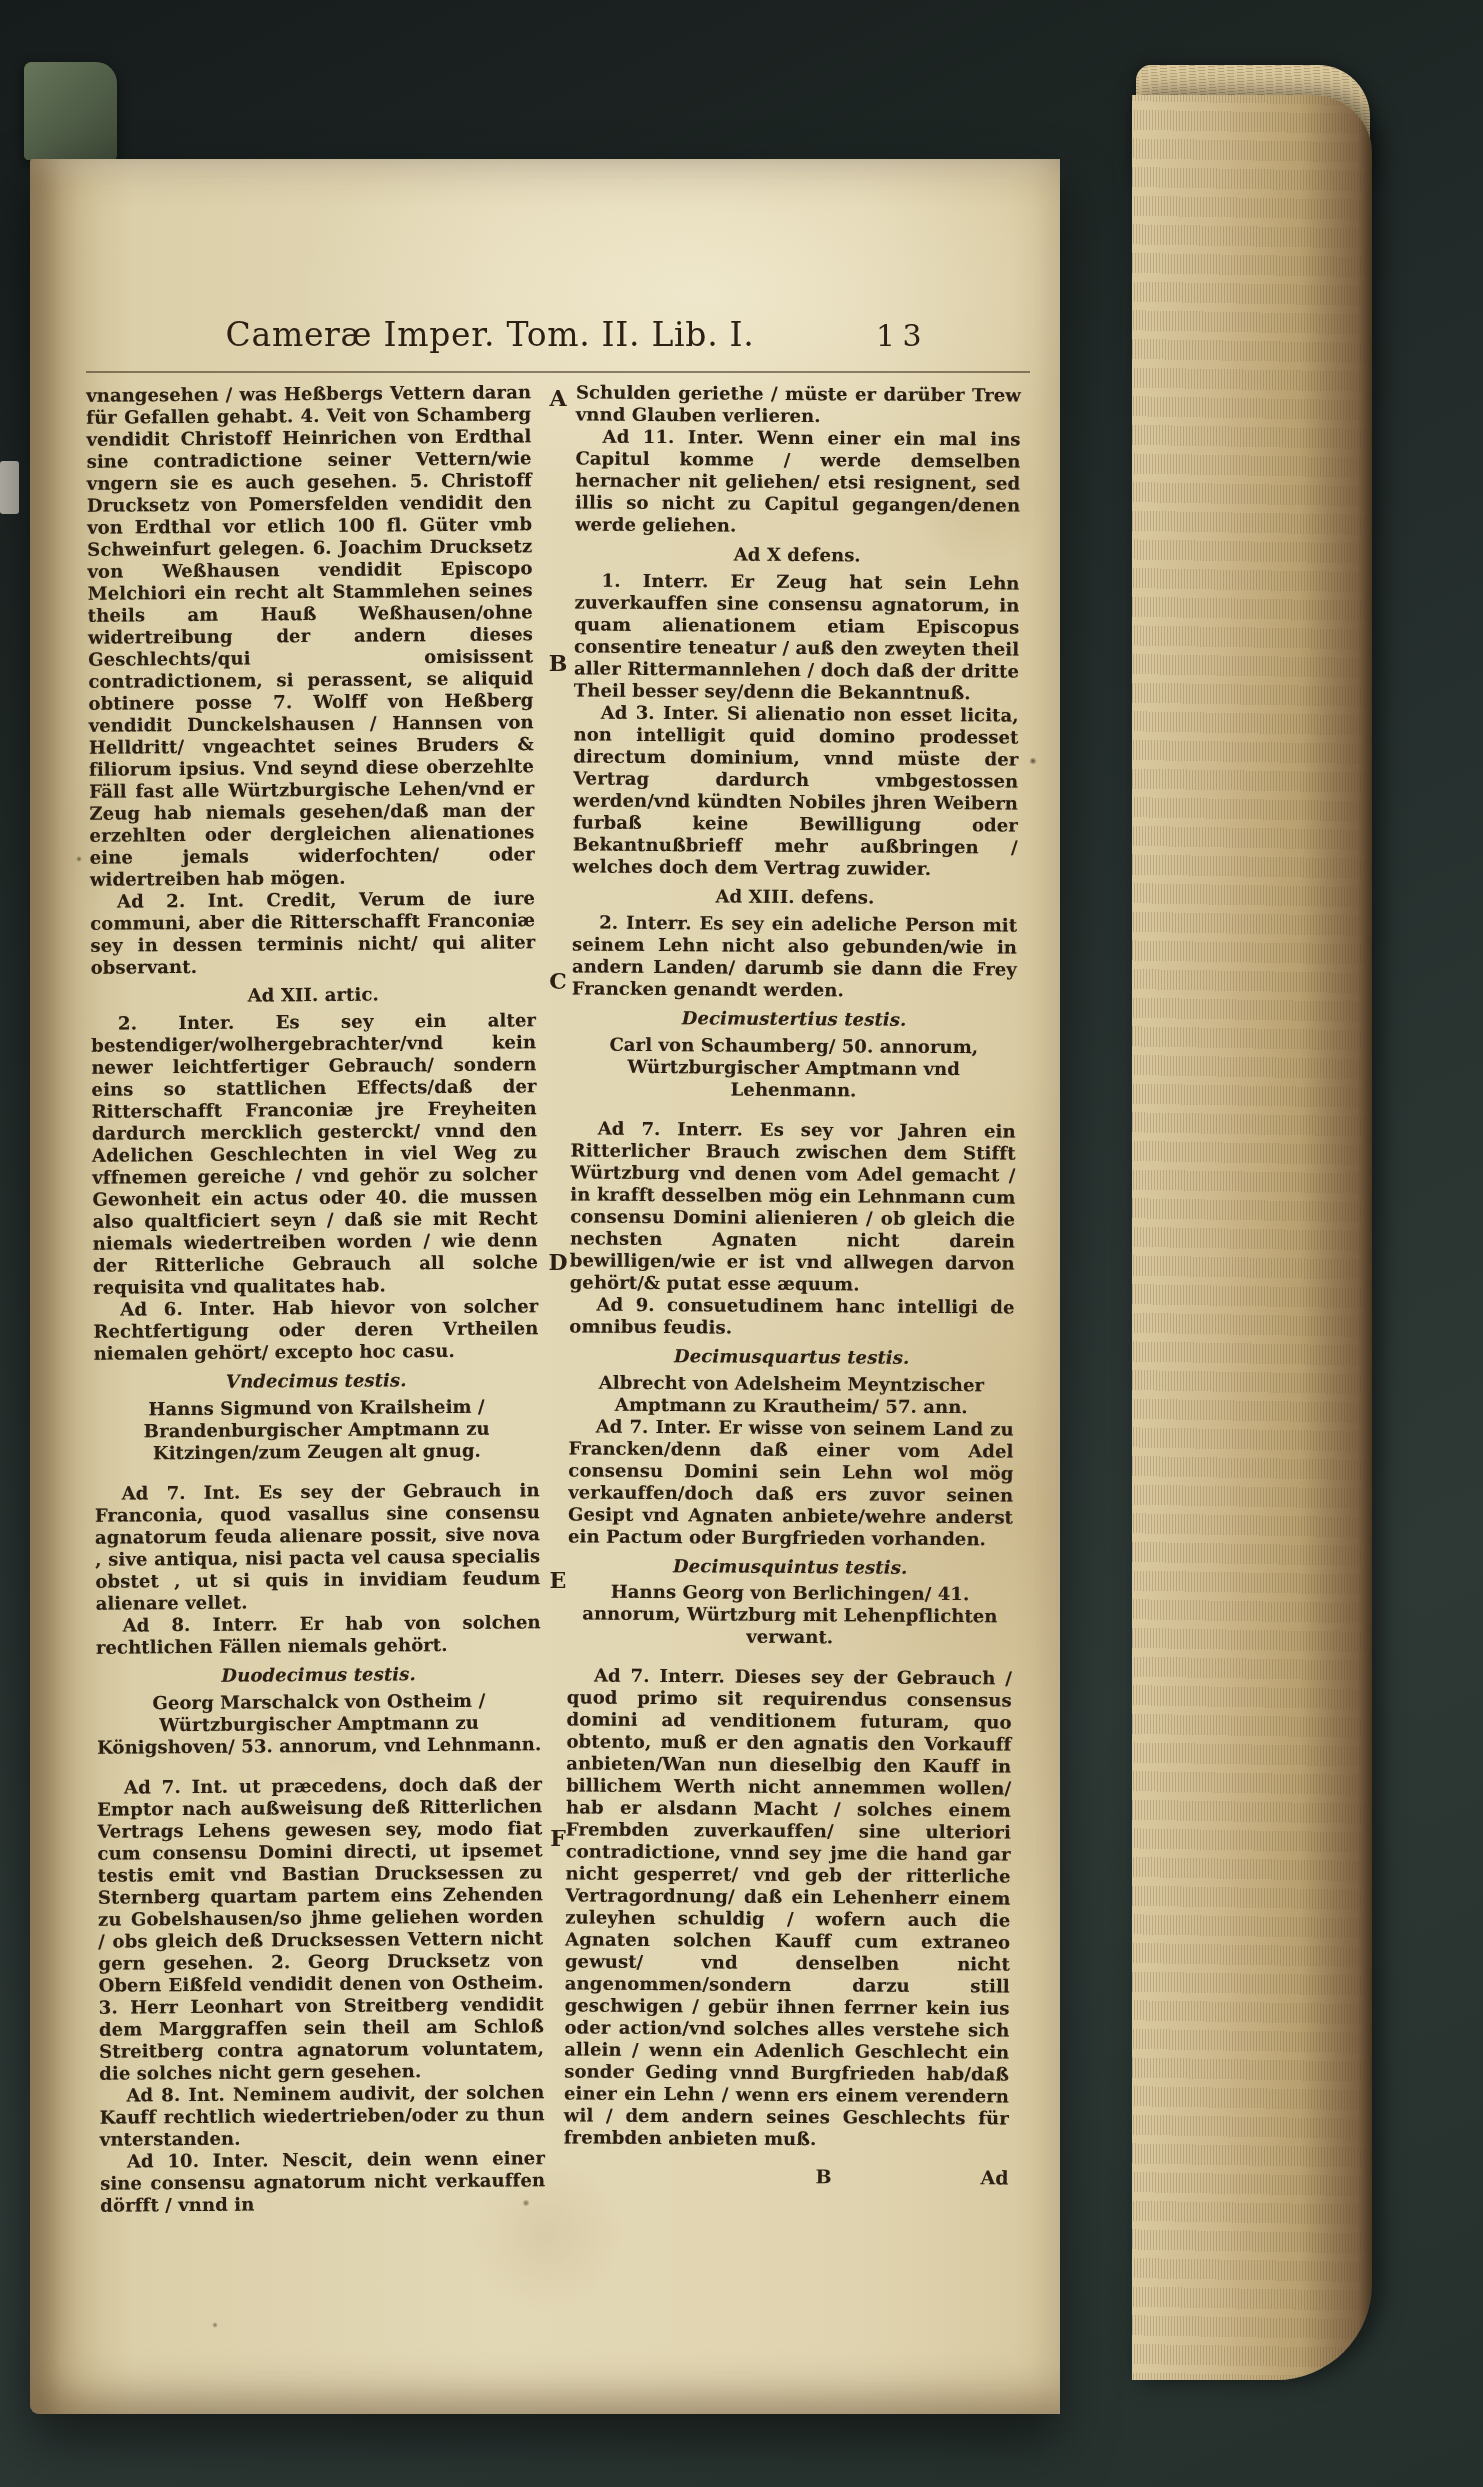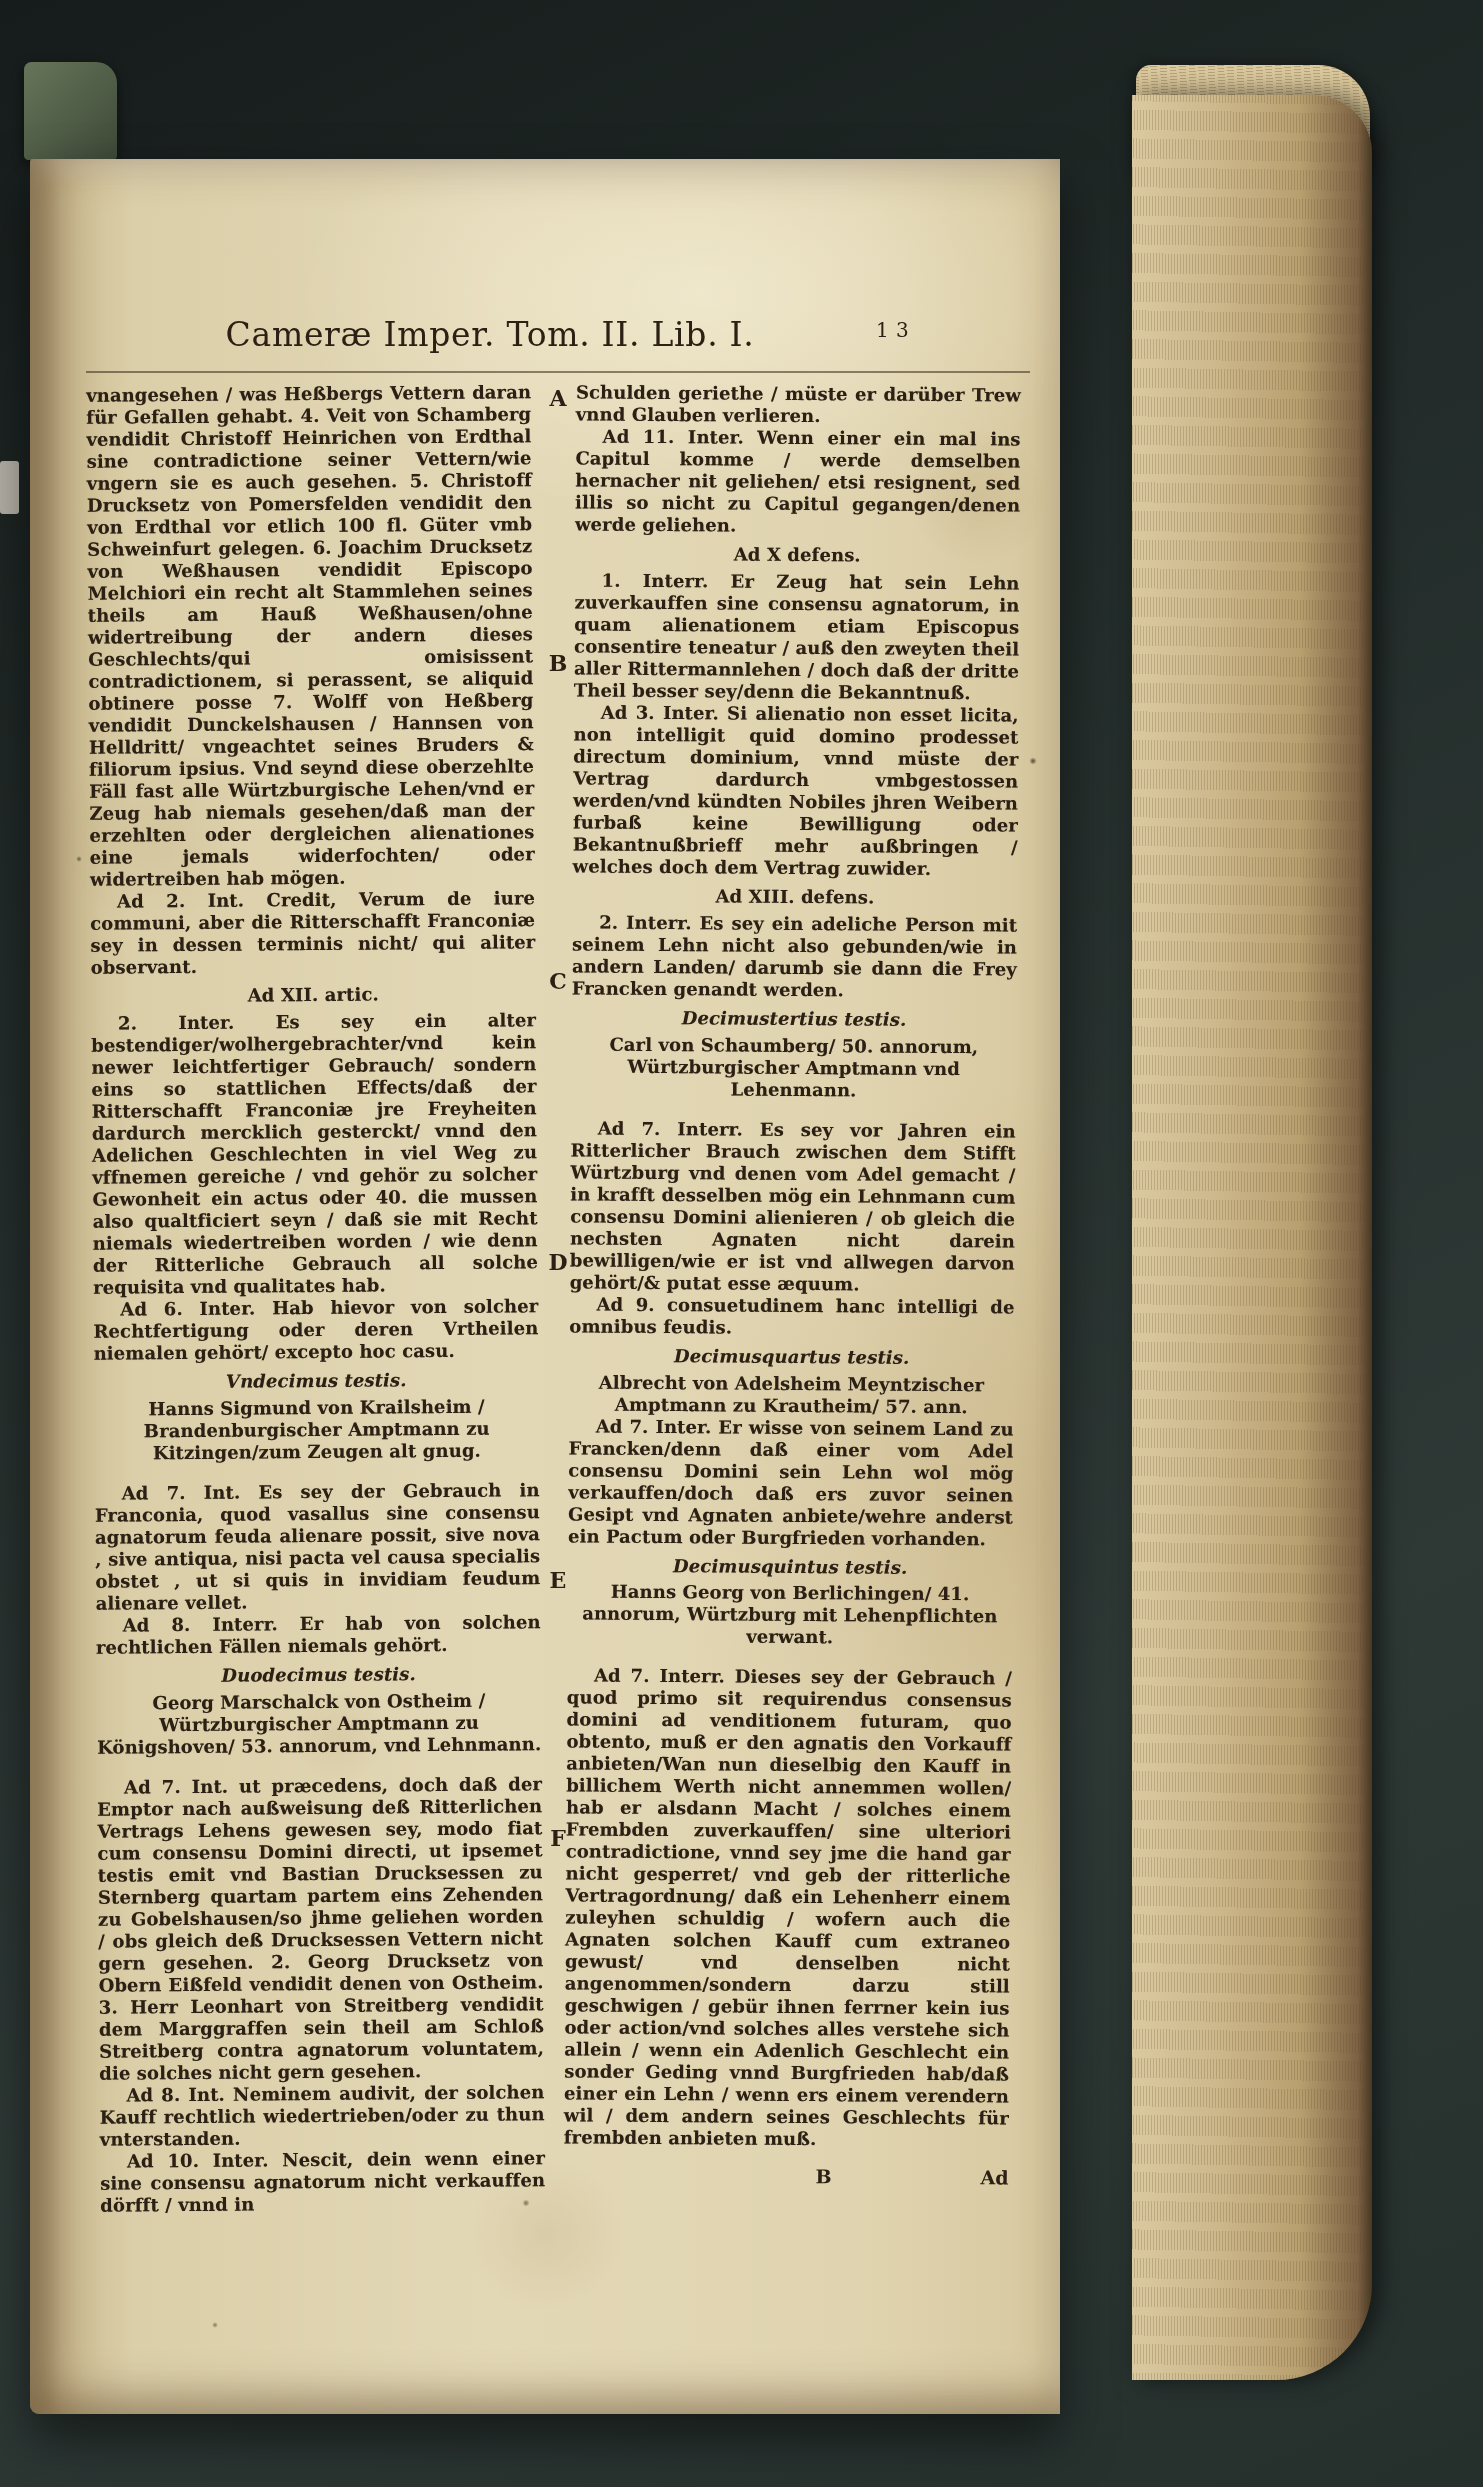--- a/index.html
+++ b/index.html
@@ -68,21 +68,21 @@
       radial-gradient(circle 1.5px at 49px 700px, rgba(40,25,10,.6), transparent 3px),
       radial-gradient(circle 1.5px at 1061px 257px, rgba(40,25,10,.55), transparent 3px),
       radial-gradient(circle 2.2px at 496px 2044px, rgba(40,25,10,.55), transparent 3.7px),
       radial-gradient(circle 1.5px at 185px 2166px, rgba(40,25,10,.5), transparent 3px);
   }
   .header-title{
     position:absolute;left:178px;top:156px;width:564px;
     text-align:center;font-size:33px;letter-spacing:0.7px;color:#2b2013;
   }
   .page-number{
-    position:absolute;left:846px;top:159px;font-size:20px;
+    position:absolute;left:846px;top:159px;font-size:30px;
     letter-spacing:7.4px;color:#2b2013;
   }
   .header-rule{
     position:absolute;left:56px;top:212px;width:944px;height:1.5px;
     background:rgba(58,42,24,.55);
   }
   .columns{
     position:absolute;left:56px;top:224px;width:944px;
     display:flex;gap:45px;
   }

